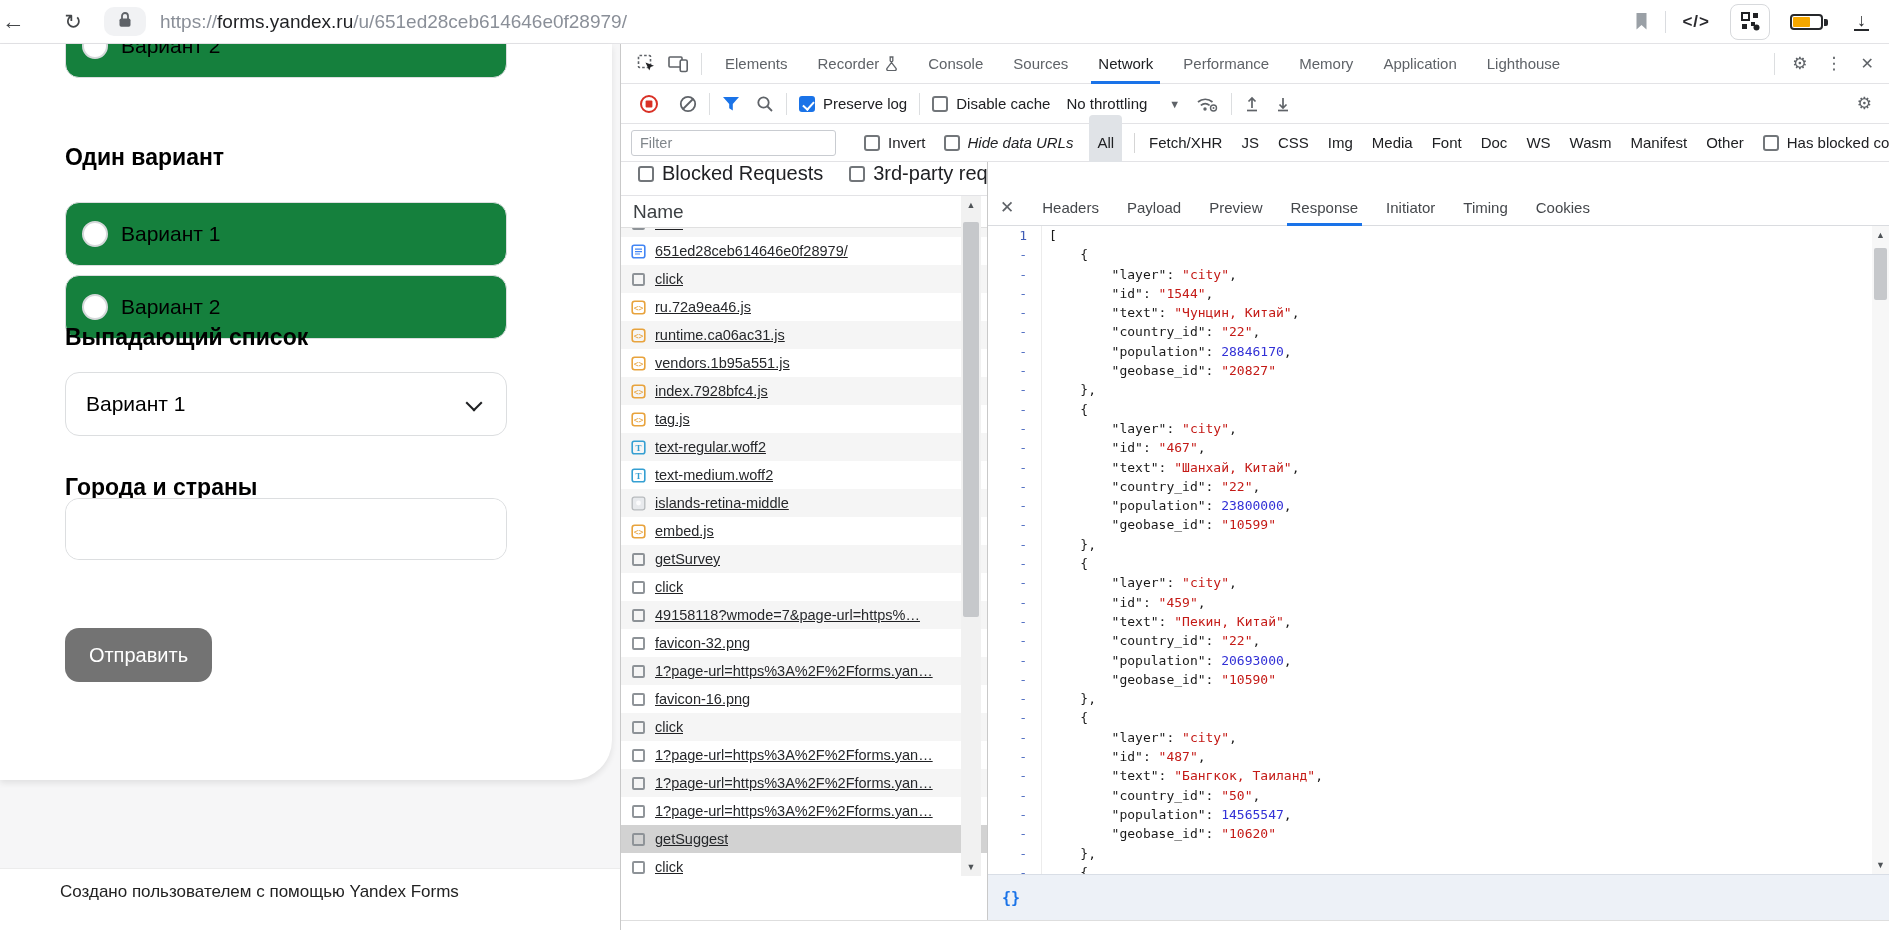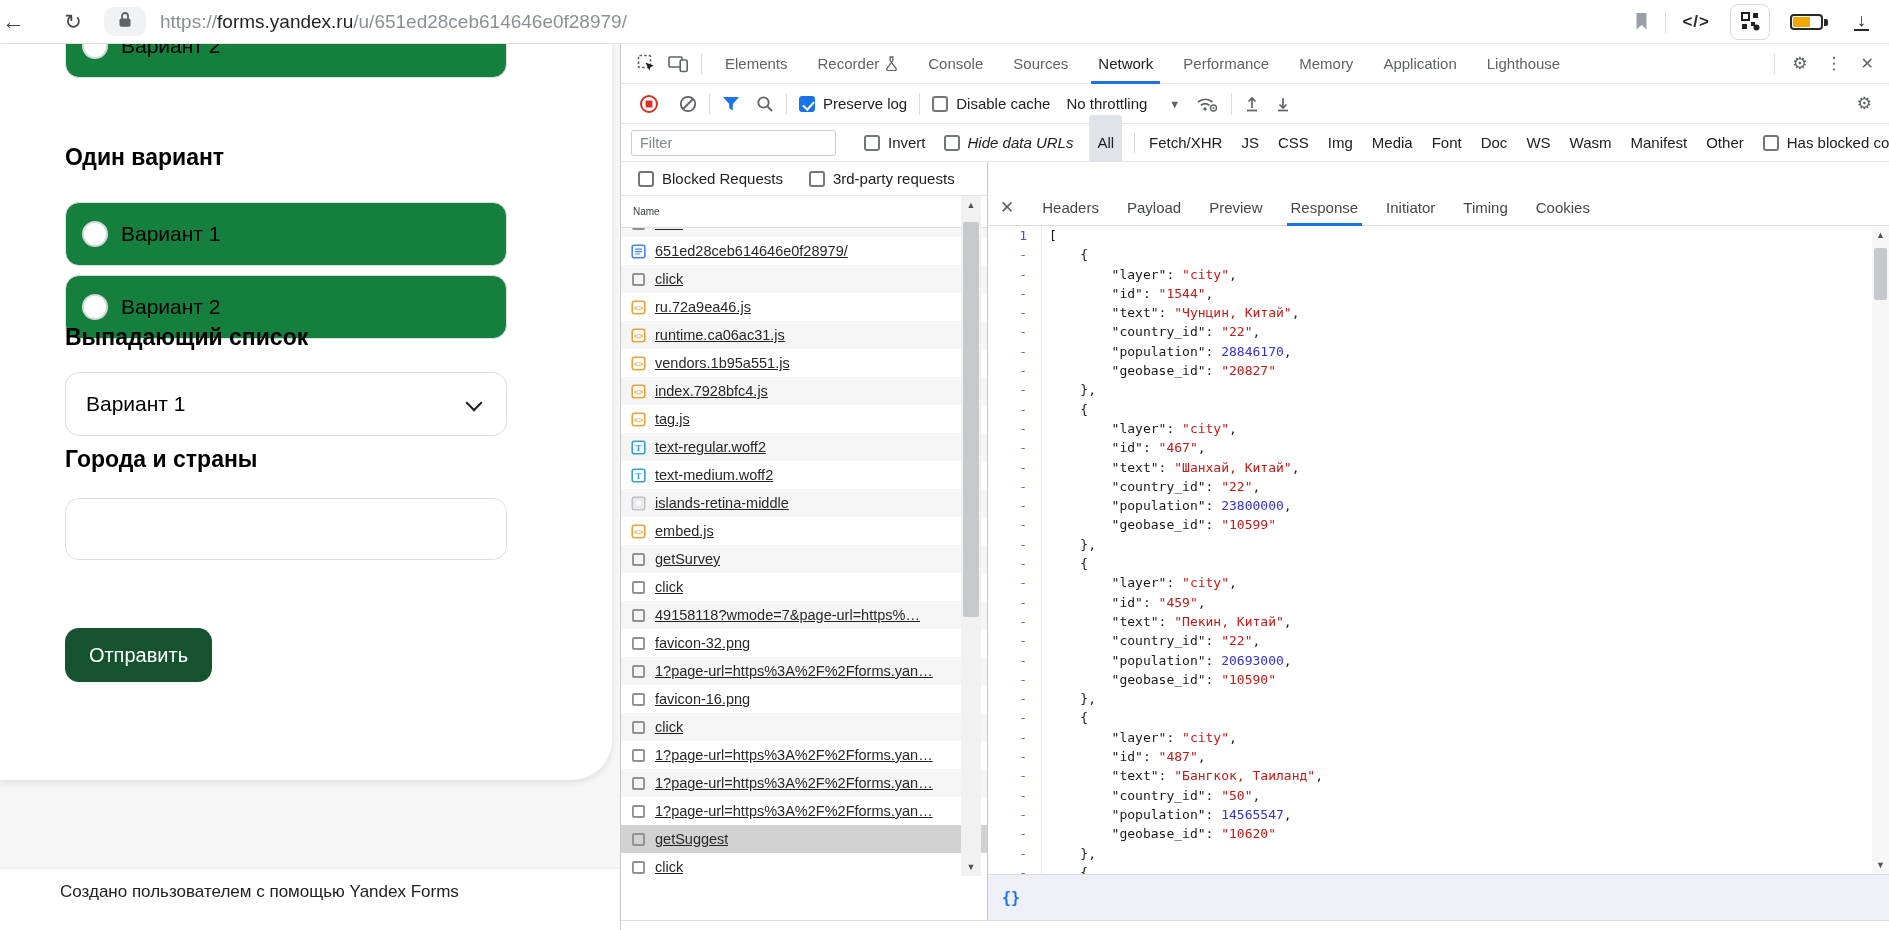--- a/index.html
+++ b/index.html
@@ -80,23 +80,23 @@
 
   .dt-filterbar { height:38px; border-bottom:1px solid #e3e3e6; }
   .filter-input { width:222px; height:26px; border:1px solid #c9ccd1; border-radius:3px; margin-left:10px; padding:0 8px;
                   font-size:14.5px; font-family:"Liberation Sans", sans-serif; color:#202124; outline:none; }
   .filter-input::placeholder { color:#80868b; }
   .chip { margin-right:19px; white-space:nowrap; color:#202124; }
   .chip.active { background:#e0e3e7; border-radius:4px; padding:19px 8px; margin-right:12px; }
   .chip-sep { width:1px; height:20px; background:#d5d5d5; margin-right:14px; }
 
   .net-left { position:absolute; left:0; top:118px; width:366px; height:768px; }
-  .blocked-row { height:34px; border-bottom:1px solid #e3e3e6; display:flex; align-items:center; padding-left:17px; font-size:15px; }
+  .blocked-row { height:34px; border-bottom:1px solid #e3e3e6; display:flex; align-items:flex-start; padding-left:17px; font-size:20px; }
   .name-header { height:32px; border-bottom:1px solid #e0e0e0; display:flex; align-items:center; padding-left:12px;
-                 color:#3c4043; font-size:10px; }
+                 color:#3c4043; font-size:19px; }
   .req-list { position:relative; height:648px; overflow:hidden; }
   .req-rows { position:absolute; left:0; top:-19px; width:100%;text-decoration:underline; }
   .req-row { height:28px; display:flex; align-items:center; padding-left:10px; font-size:14.5px; color:#26282b; white-space:nowrap; }
   .req-row .ric { width:15px; height:15px; margin-right:9px; flex:none; display:flex; }
   .req-row .rname { overflow:hidden; text-overflow:ellipsis; max-width:305px; }
   .req-row.stripe { background:#f5f5f5; }
   .req-row.selected { background:#d2d2d2; }
   .list-scroll { position:absolute; left:340px; top:34px; width:20px; height:680px; background:#f1f1f1; }
   .sb-btn { height:18px; display:flex; align-items:center; justify-content:center; font-size:9px; color:#4f5357; }
   .sb-btn.bottom { position:absolute; bottom:0; left:0; right:0; }
@@ -191,26 +191,26 @@
         <div class="radio"></div>
         <div class="opt-label">Вариант 2</div>
       </div>
 
       <div class="q-label" style="top:280px;">Выпадающий список</div>
       <div class="select-card" style="top:328px;">
         <div class="select-value">Вариант 1</div>
         <div class="chevron"></div>
       </div>
 
-      <div class="q-label" style="top:402px;">Города и страны</div>
+      <div class="q-label" style="top:430px;">Города и страны</div>
       <div class="text-input-card" style="top:454px;">
         <input value="" style="">
       </div>
 
-      <button class="submit-btn" style="background: #14532d;">Отправить</button>
+      <button class="submit-btn" style="background: #737373;">Отправить</button>
     </div>
 
     <div class="form-footer">
       <span>Создано пользователем с помощью Yandex Forms</span>
     </div>
   </div>
 
   <div class="devtools">
 
     <div class="dt-row dt-tabbar">

